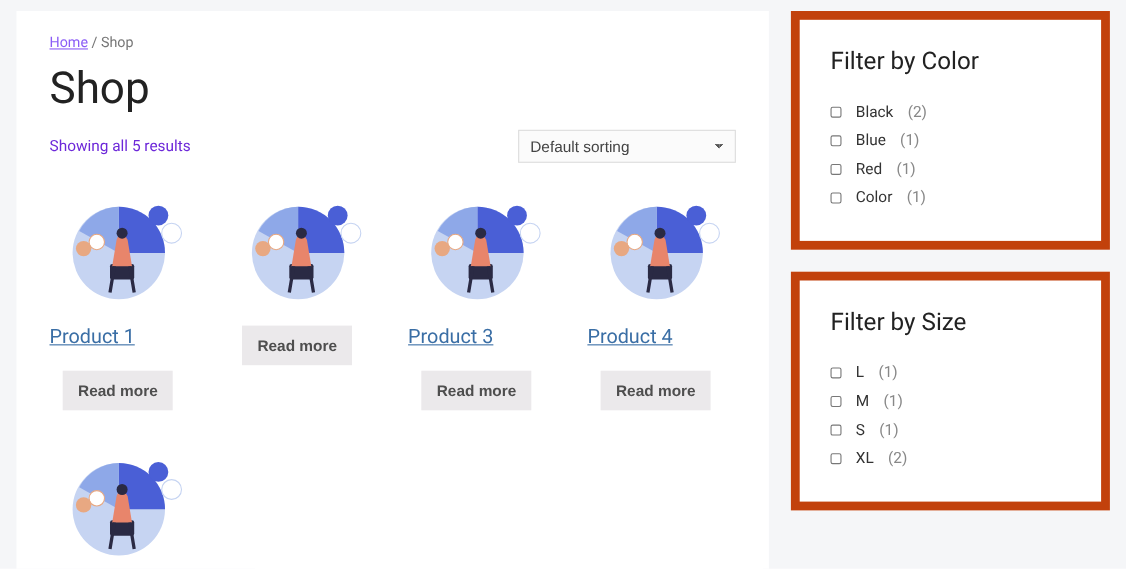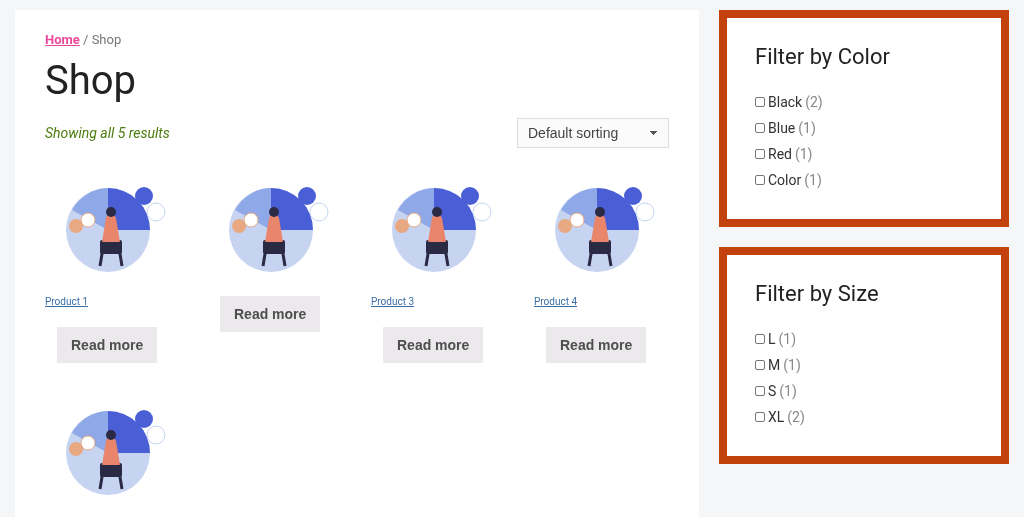--- a/index.html
+++ b/index.html
@@ -27,71 +27,69 @@
     display: flex;
     flex-direction: column;
     gap: 20px;
   }
   .breadcrumb {
     font-size: 13px;
     color: #767676;
     margin-bottom: 10px;
   }
   .breadcrumb a {
-    color: #ec4899;
+    color: #8b5cf6;
     text-decoration: underline;
-    font-weight: bold;
   }
   .page-title {
     font-size: 40px;
     font-weight: 400;
     margin: 6px 0 14px 0;
     color: #222;
   }
   .top-row {
     display: flex;
     justify-content: space-between;
     align-items: center;
     margin-bottom: 20px;
   }
   .results-text {
     font-size: 14px;
-    color: #4d7c0f;
-    font-style: italic;
+    color: #6d28d9;
   }
   .sort-select {
     font-size: 14px;
     padding: 6px 24px 6px 10px;
     border: 1px solid #ddd;
     background: #fbfbfb;
     color: #444;
     appearance: none;
     -webkit-appearance: none;
     background-image: linear-gradient(45deg, transparent 50%, #555 50%), linear-gradient(135deg, #555 50%, transparent 50%);
     background-position: calc(100% - 14px) 12px, calc(100% - 10px) 12px;
     background-size: 4px 4px, 4px 4px;
     background-repeat: no-repeat;
-    width: 152px;
+    width: 198px;
   }
   .products {
     display: flex;
     flex-wrap: wrap;
     gap: 28px 28px;
   }
   .product {
     width: 135px;
   }
   .product-image {
     width: 110px;
     height: 110px;
     margin: 0 auto 18px auto;
     position: relative;
   }
   .product-title {
-    font-size: 10px;
+    font-size: 18px;
     color: #3a6ea5;
     margin-bottom: 20px;
     display: block;
   }
   .readmore-btn {
     background: #ebe9eb;
     border: none;
     padding: 10px 14px;
     font-size: 14px;
     font-weight: 600;
@@ -112,21 +110,21 @@
   }
   .filter-list {
     list-style: none;
   }
   .filter-item {
     font-size: 14px;
     color: #333;
     padding: 5px 0;
     display: flex;
     align-items: center;
-    gap: 3px;
+    gap: 13px;
   }
   .filter-count {
     color: #888;
   }
   .cb {
     display: inline-block;
     width: 10px;
     height: 10px;
     border: 1px solid #777;
     border-radius: 2px;

